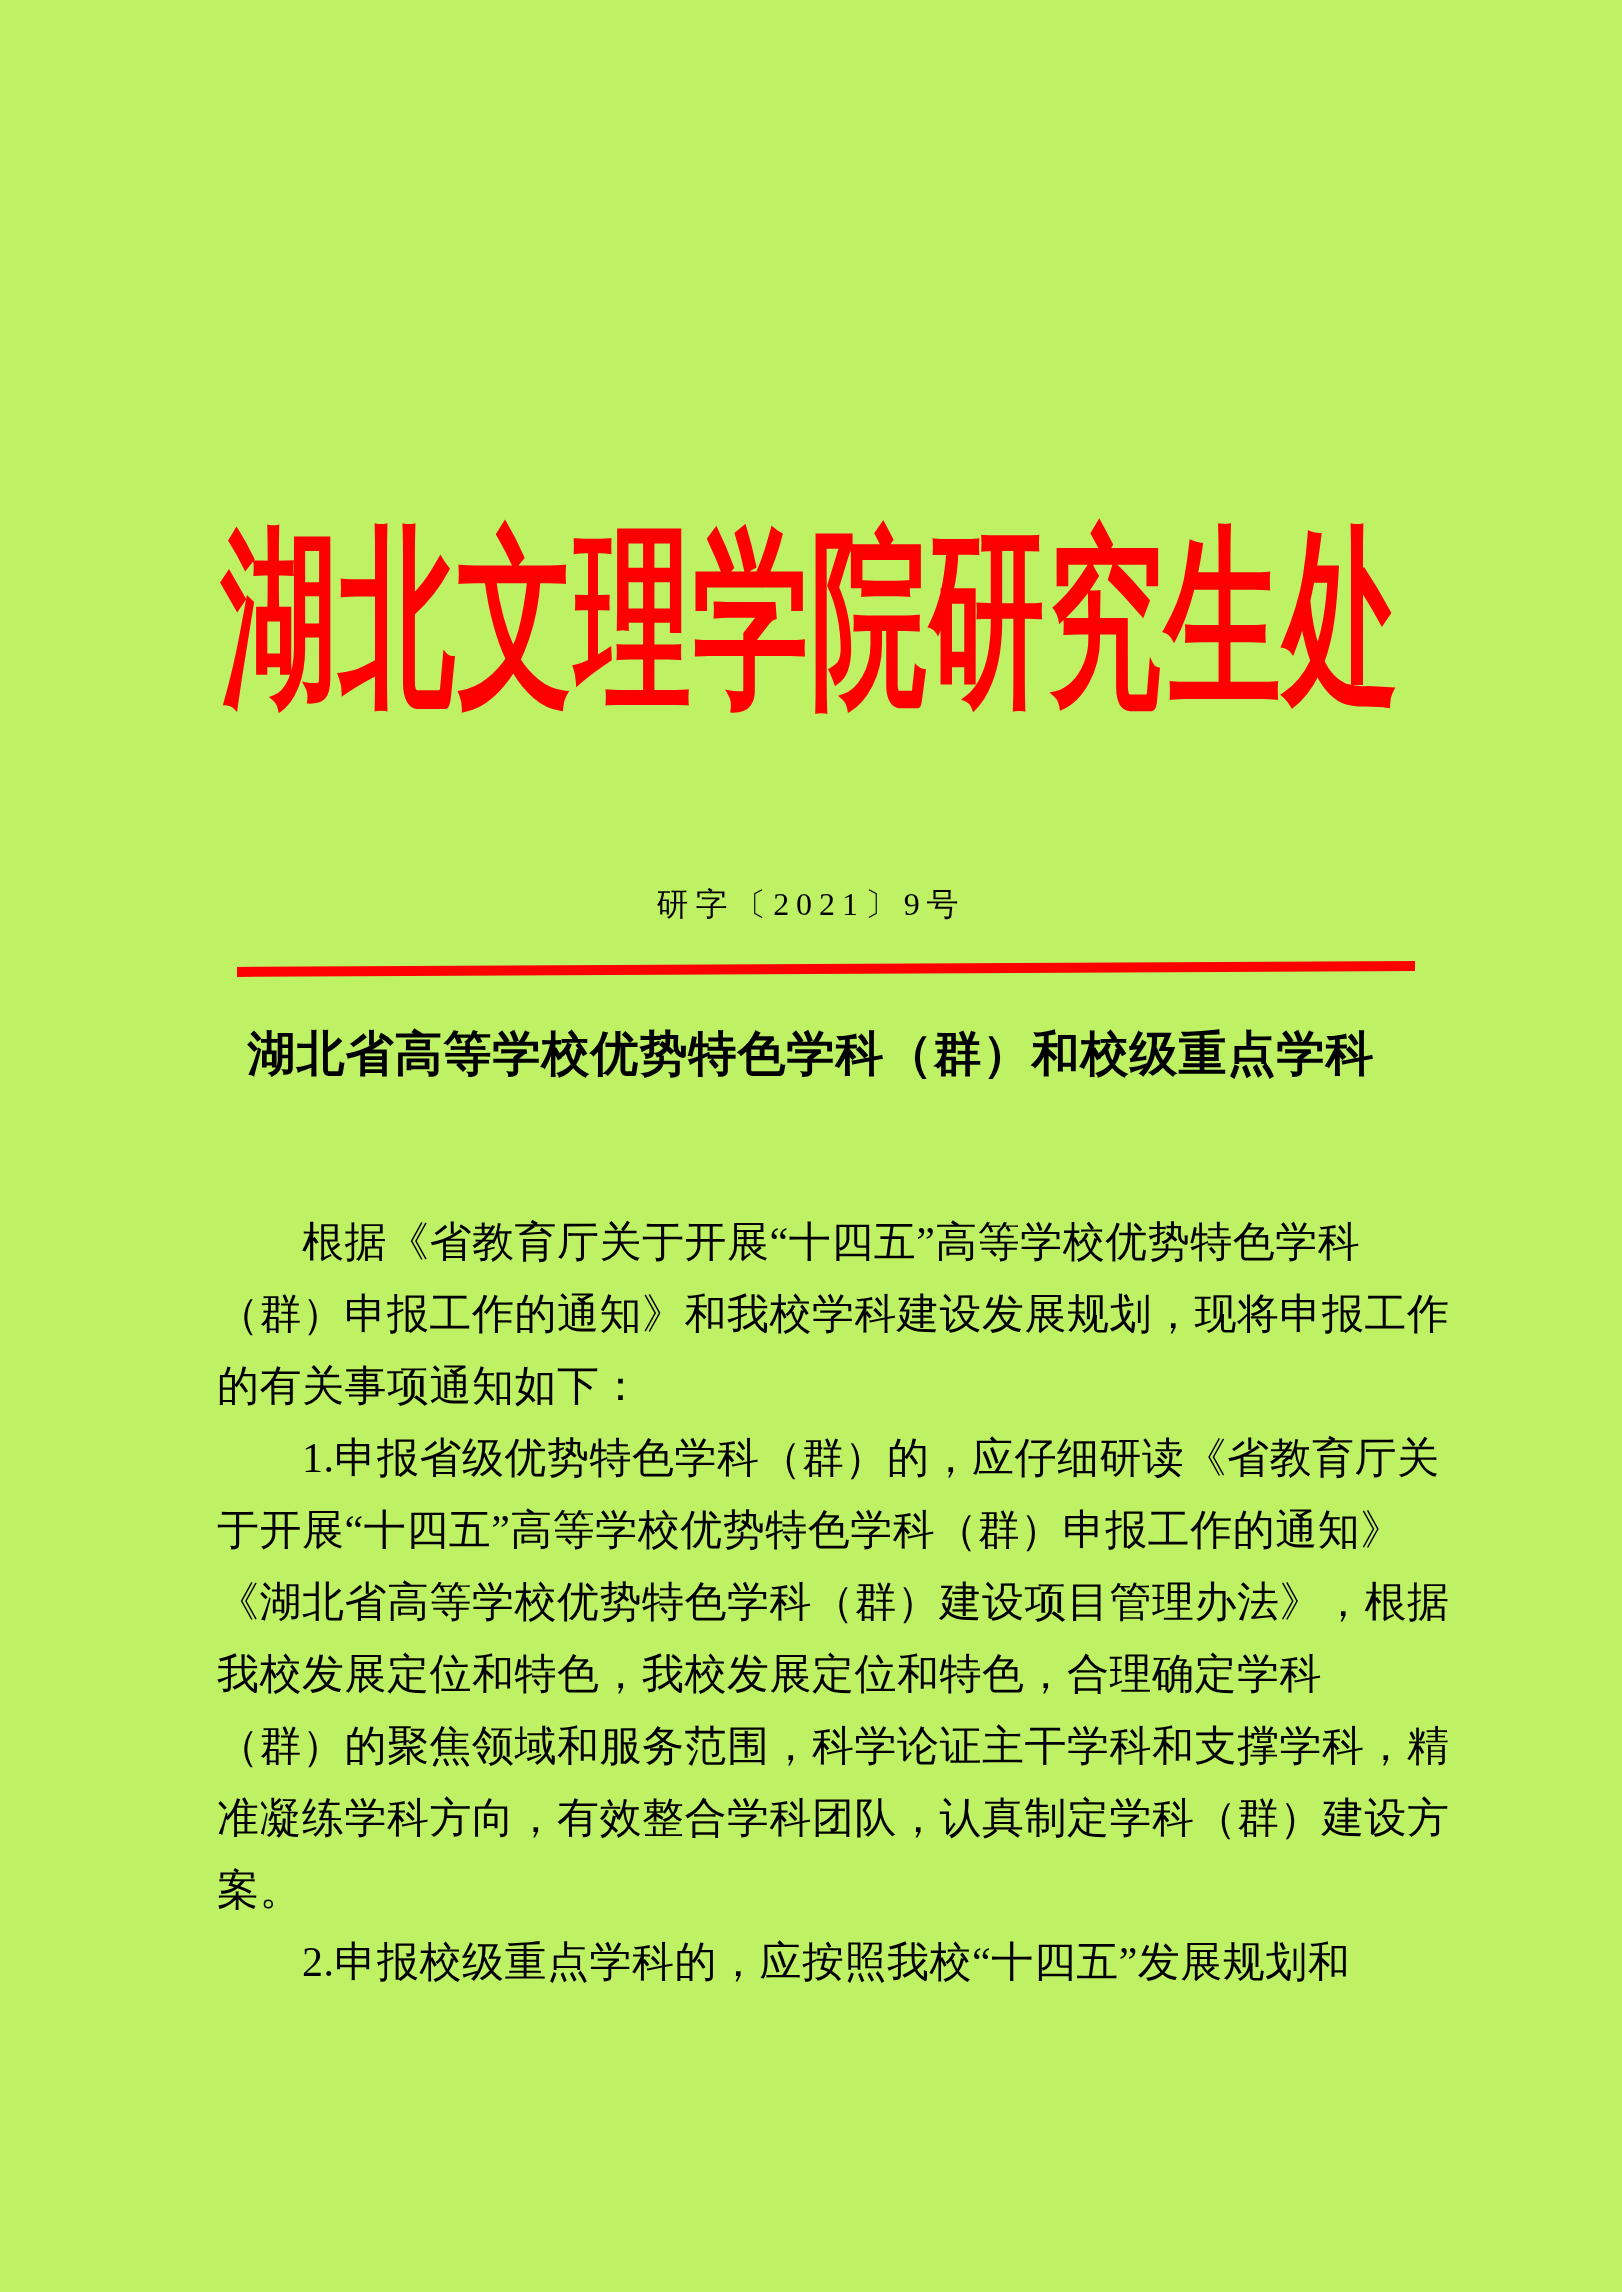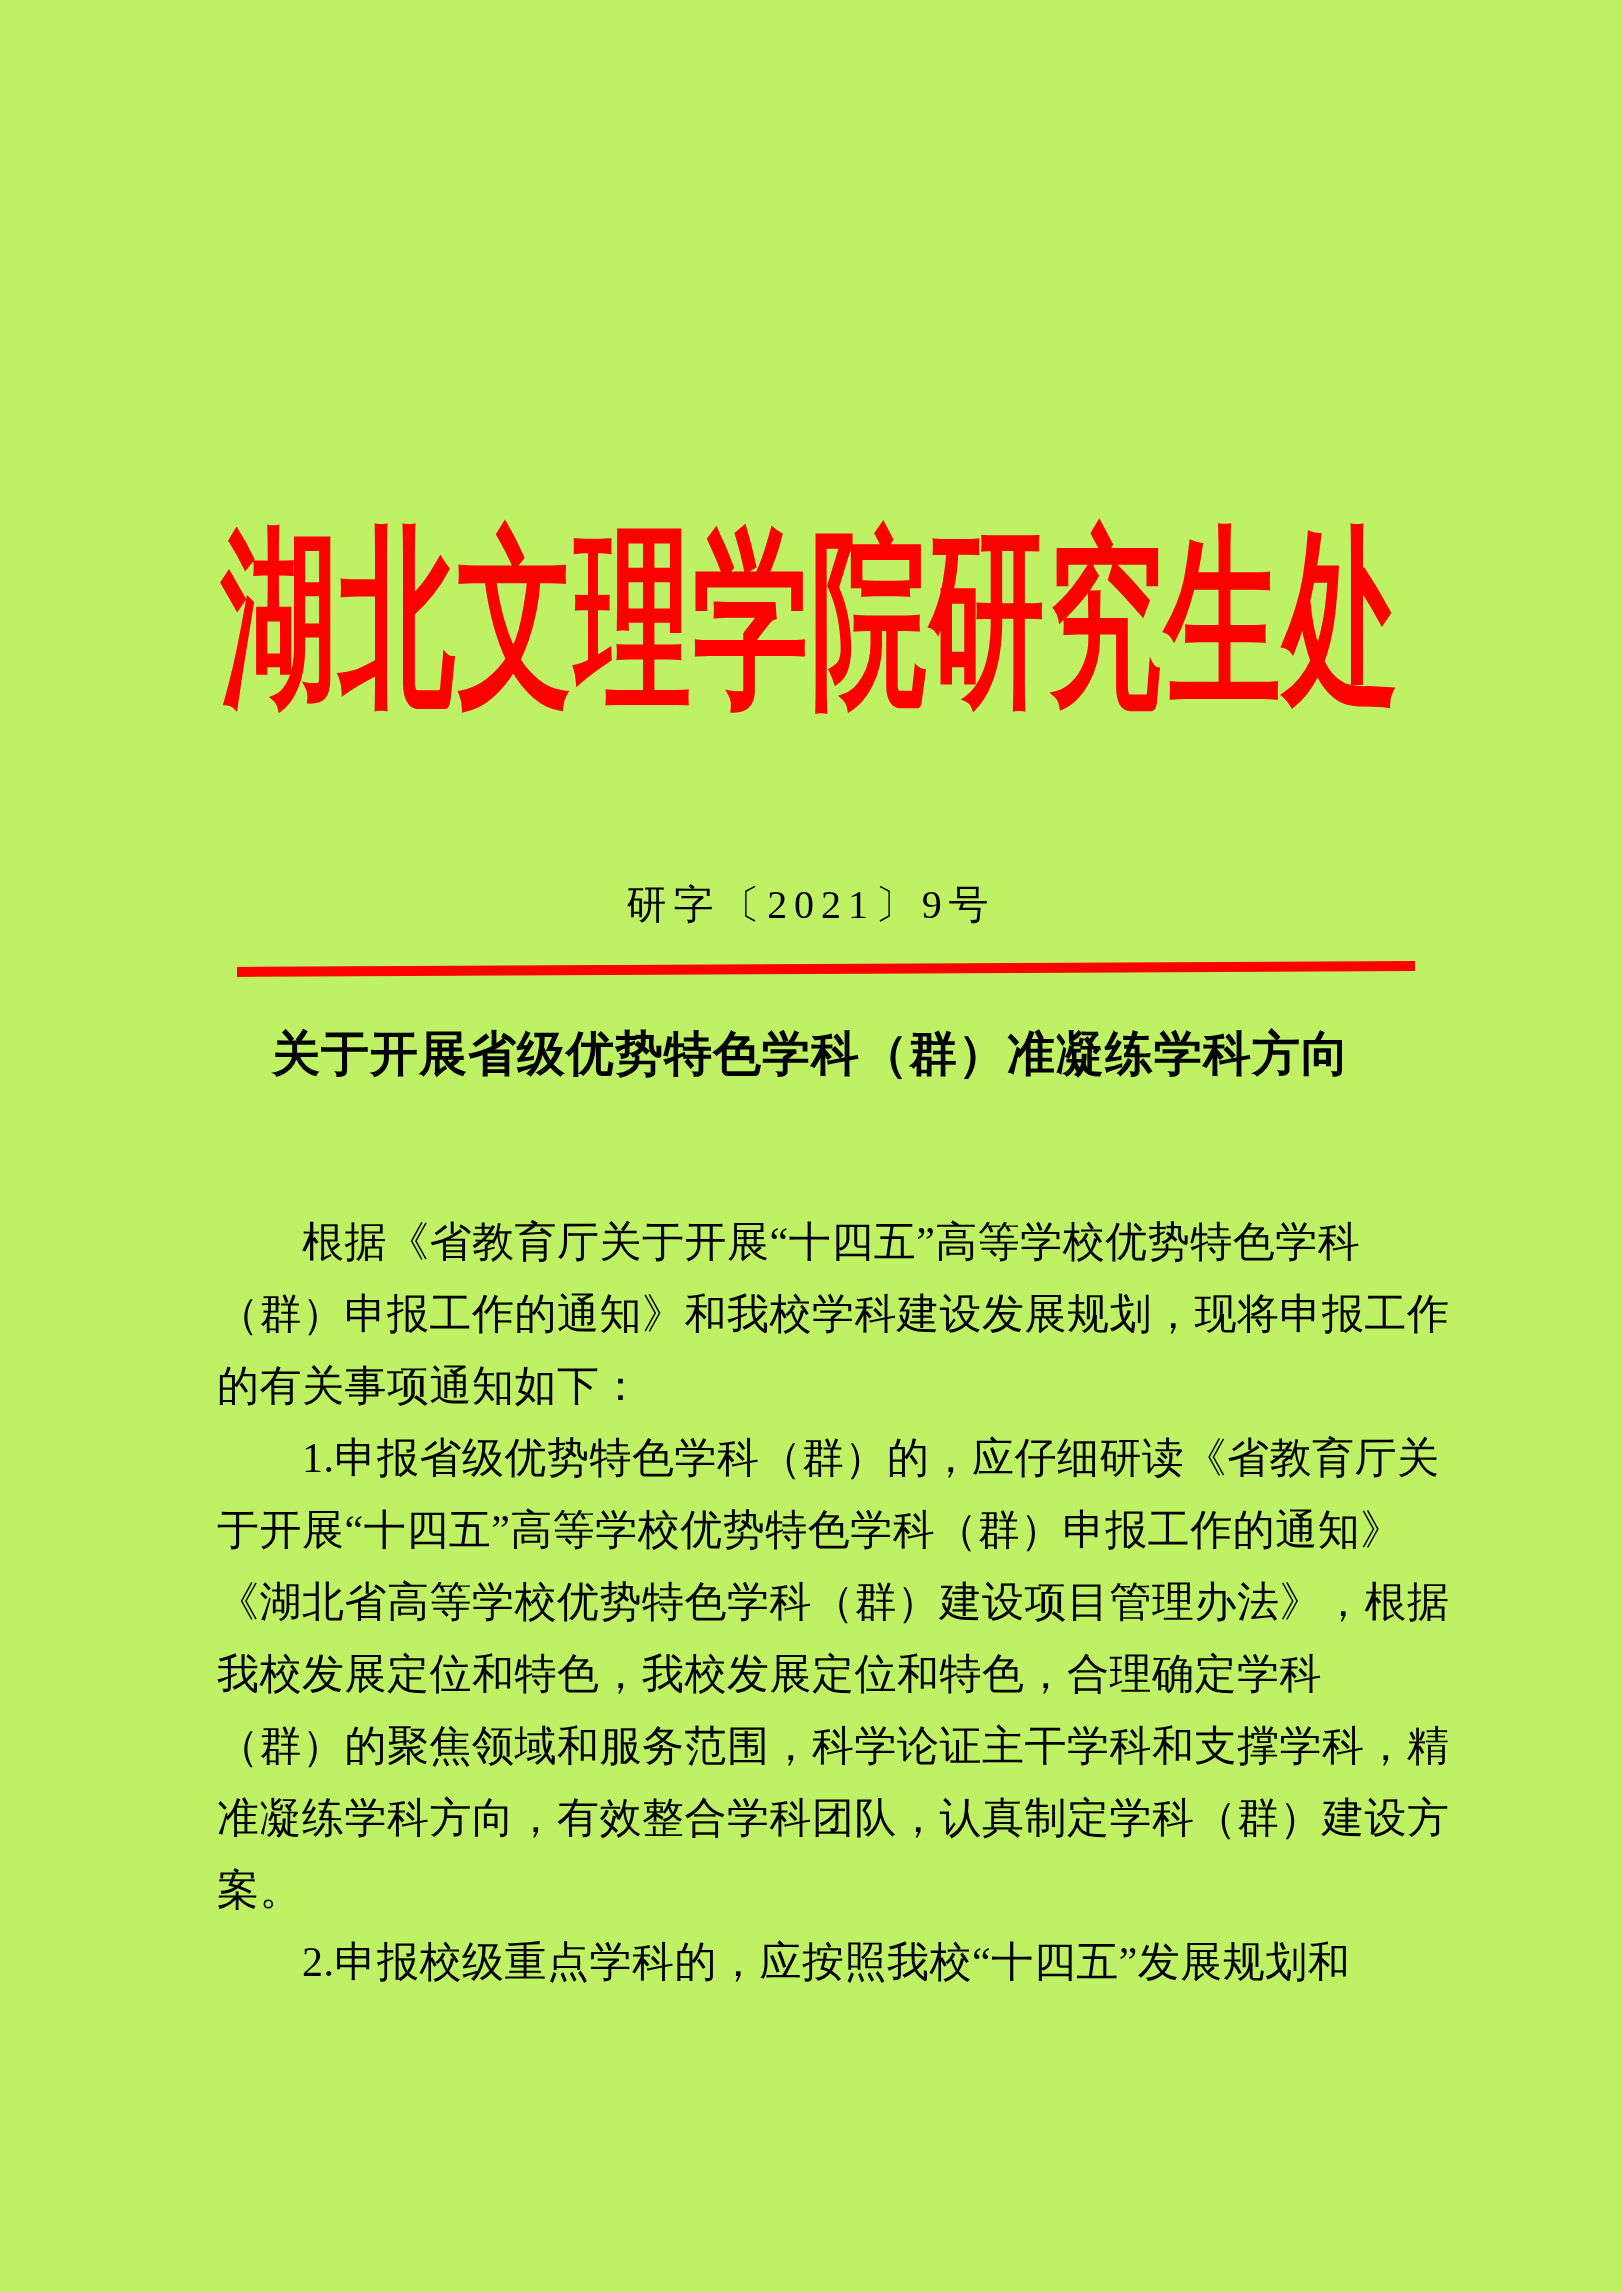--- a/index.html
+++ b/index.html
@@ -26,21 +26,21 @@
     color: #fe0000;
     transform: scaleY(1.66);
     transform-origin: 50% 0;
   }
   .doc-number {
     position: absolute;
     top: 880px;
     left: 0;
     width: 100%;
     text-align: center;
-    font-size: 40px;
+    font-size: 32px;
     line-height: 49px;
     letter-spacing: 6.9px;
     color: #000000;
   }
   .red-rule {
     position: absolute;
     top: 964px;
     left: 237px;
     width: 1178px;
     height: 9.8px;
@@ -77,21 +77,21 @@
 
 <div class="page">
 
   <div class="masthead">湖北文理学院研究生处</div>
 
   <div class="doc-number">研字〔2021〕9号</div>
 
   <div class="red-rule"></div>
 
   <div class="notice-title">
-    <div class="title-line">关于开展省级优势特色学科（群）准凝练学科方向</div>
+    <div class="title-line">湖北省高等学校优势特色学科（群）和校级重点学科</div>
   </div>
 
   <div class="body-text">
     <div class="body-line">　　根据《省教育厅关于开展“十四五”高等学校优势特色学科</div>
     <div class="body-line">（群）申报工作的通知》和我校学科建设发展规划，现将申报工作</div>
     <div class="body-line">的有关事项通知如下：</div>
     <div class="body-line">　　1.申报省级优势特色学科（群）的，应仔细研读《省教育厅关</div>
     <div class="body-line">于开展“十四五”高等学校优势特色学科（群）申报工作的通知》</div>
     <div class="body-line">《湖北省高等学校优势特色学科（群）建设项目管理办法》，根据</div>
     <div class="body-line">我校发展定位和特色，我校发展定位和特色，合理确定学科</div>

